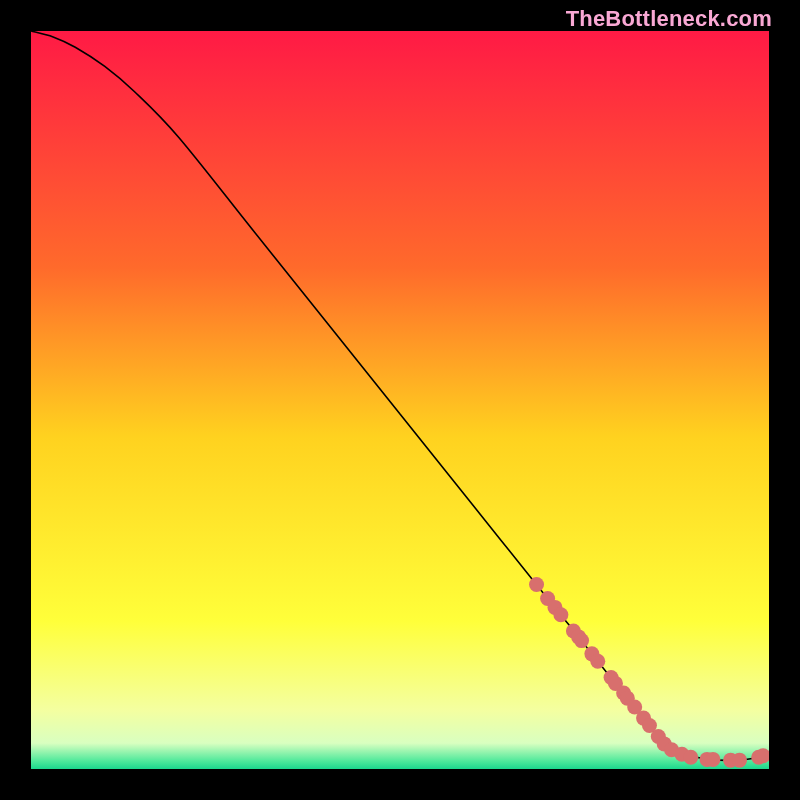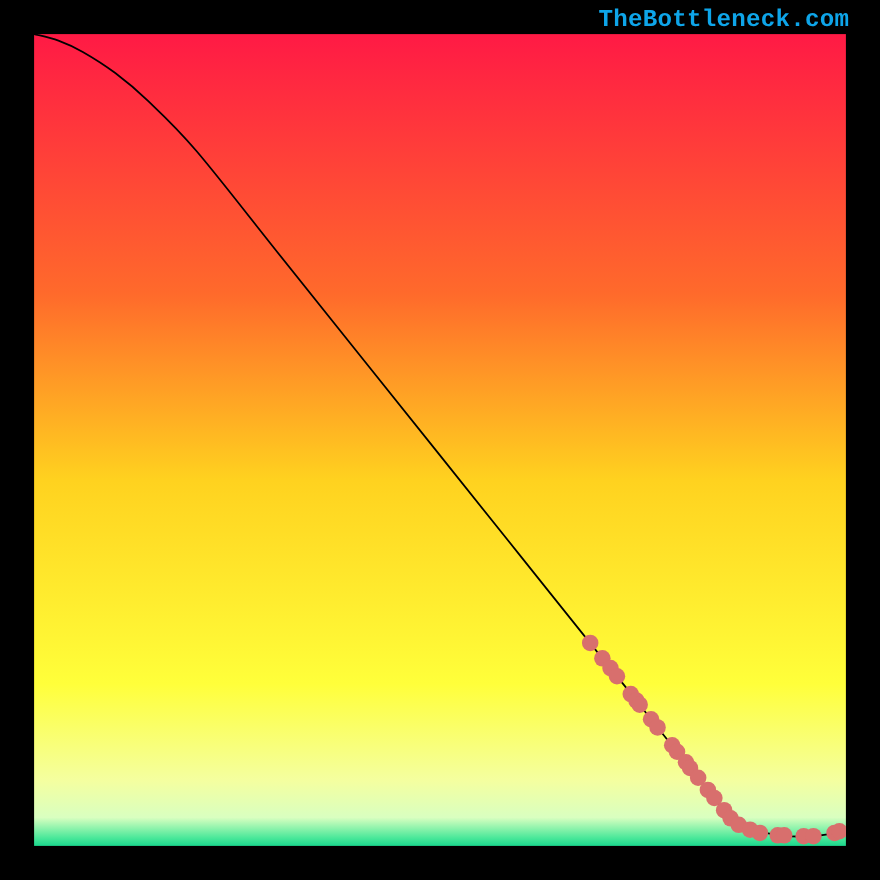--- a/index.html
+++ b/index.html
@@ -19,24 +19,24 @@
     position: absolute;
     left: 31px;
     top: 31px;
     width: 738px;
     height: 738px;
   }
   .watermark {
     position: absolute;
     top: 6px;
     right: 28px;
-    font-family: Liberation Mono, monospace;
+    font-family: Liberation Sans, sans-serif;
     font-size: 22px;
     font-weight: 600;
-    color: #0ea5e9;
+    color: #f9a8d4;
     letter-spacing: 0.2px;
   }
   svg { display: block; }
 </style>
 </head>
 <body>
 <div class="wrap">
 
   <div class="watermark">TheBottleneck.com</div>
 

